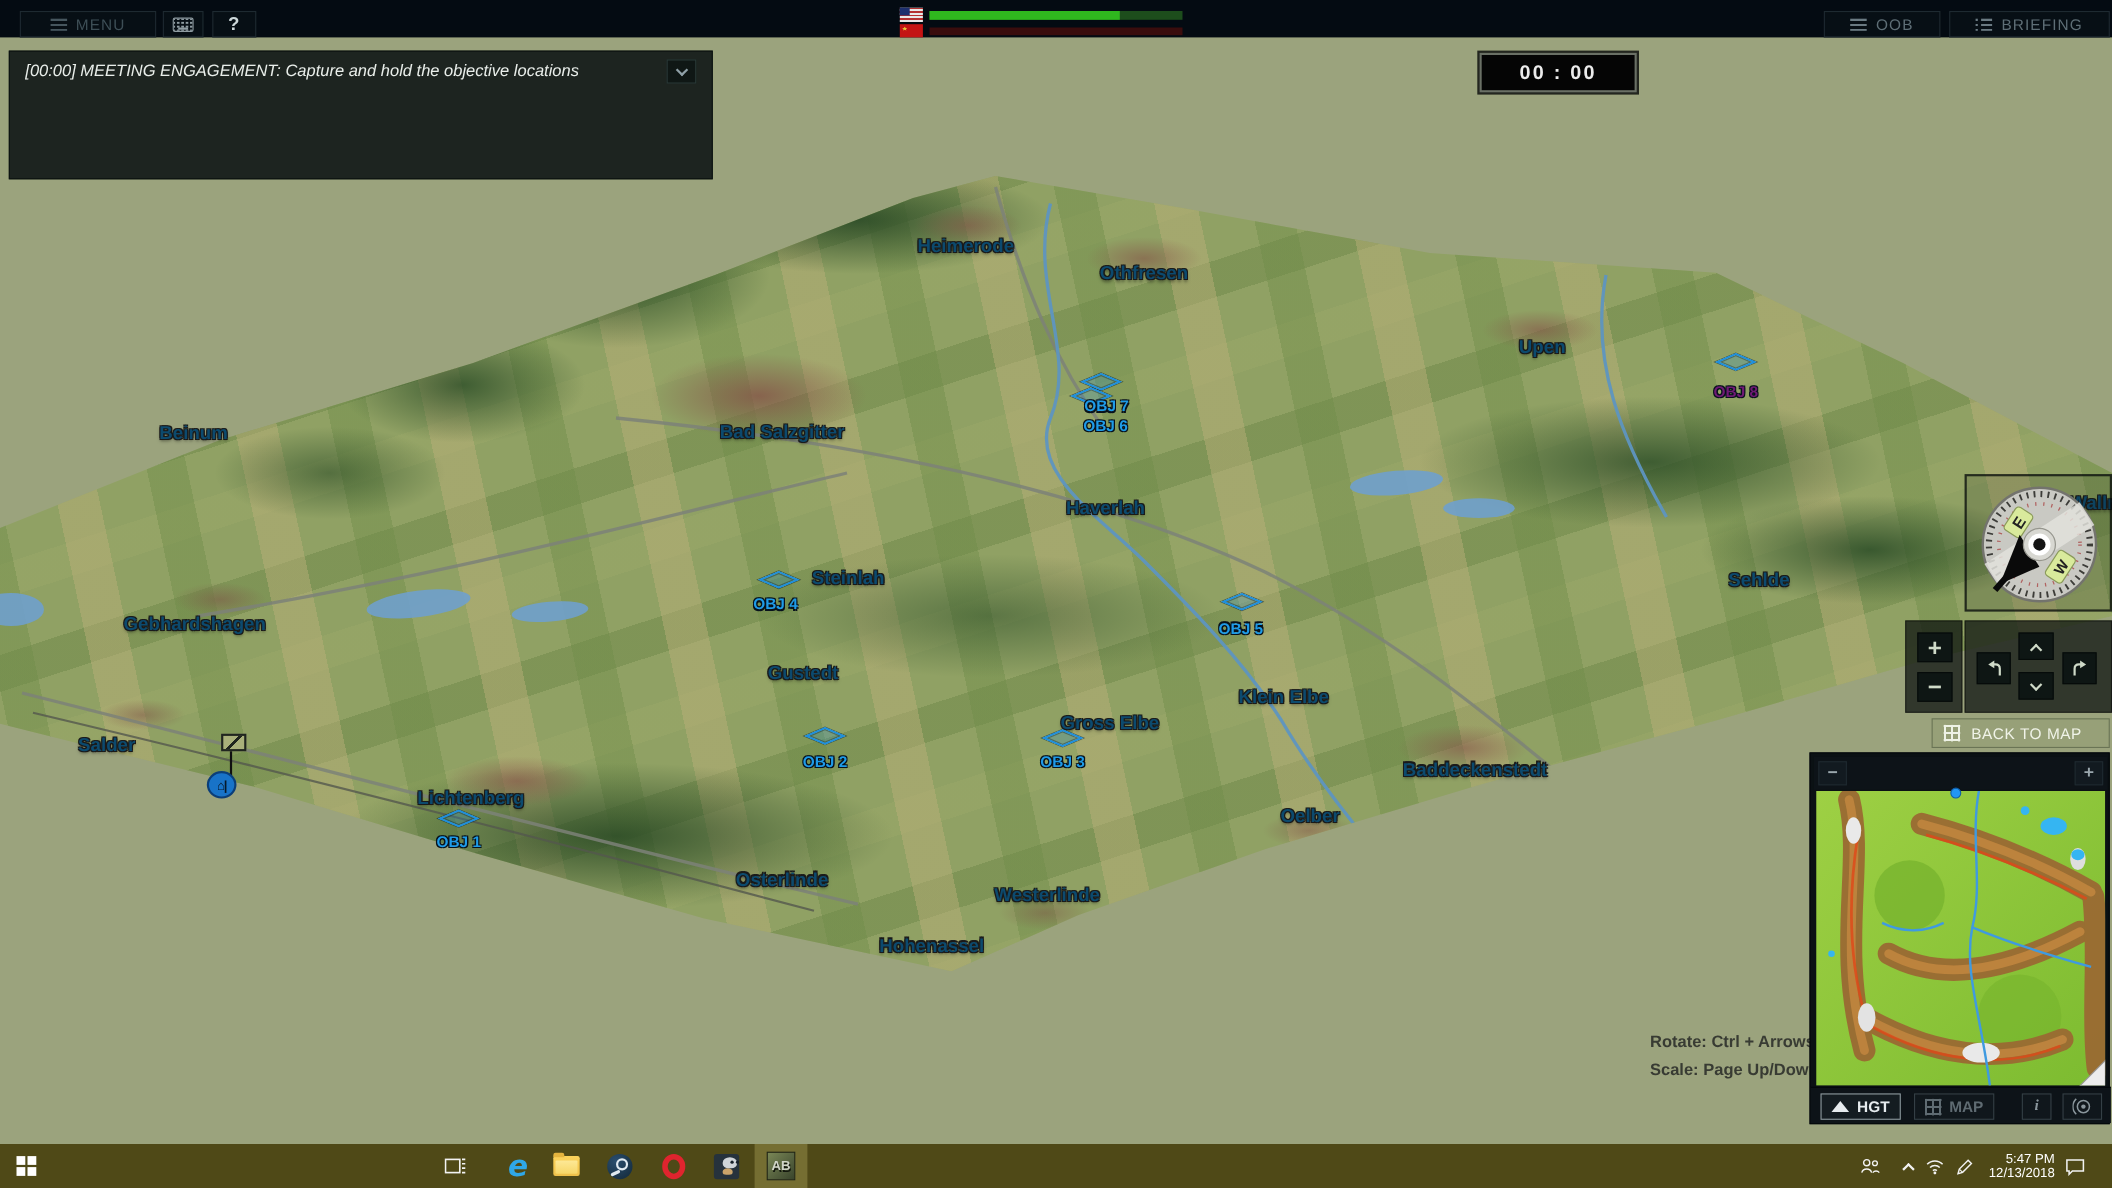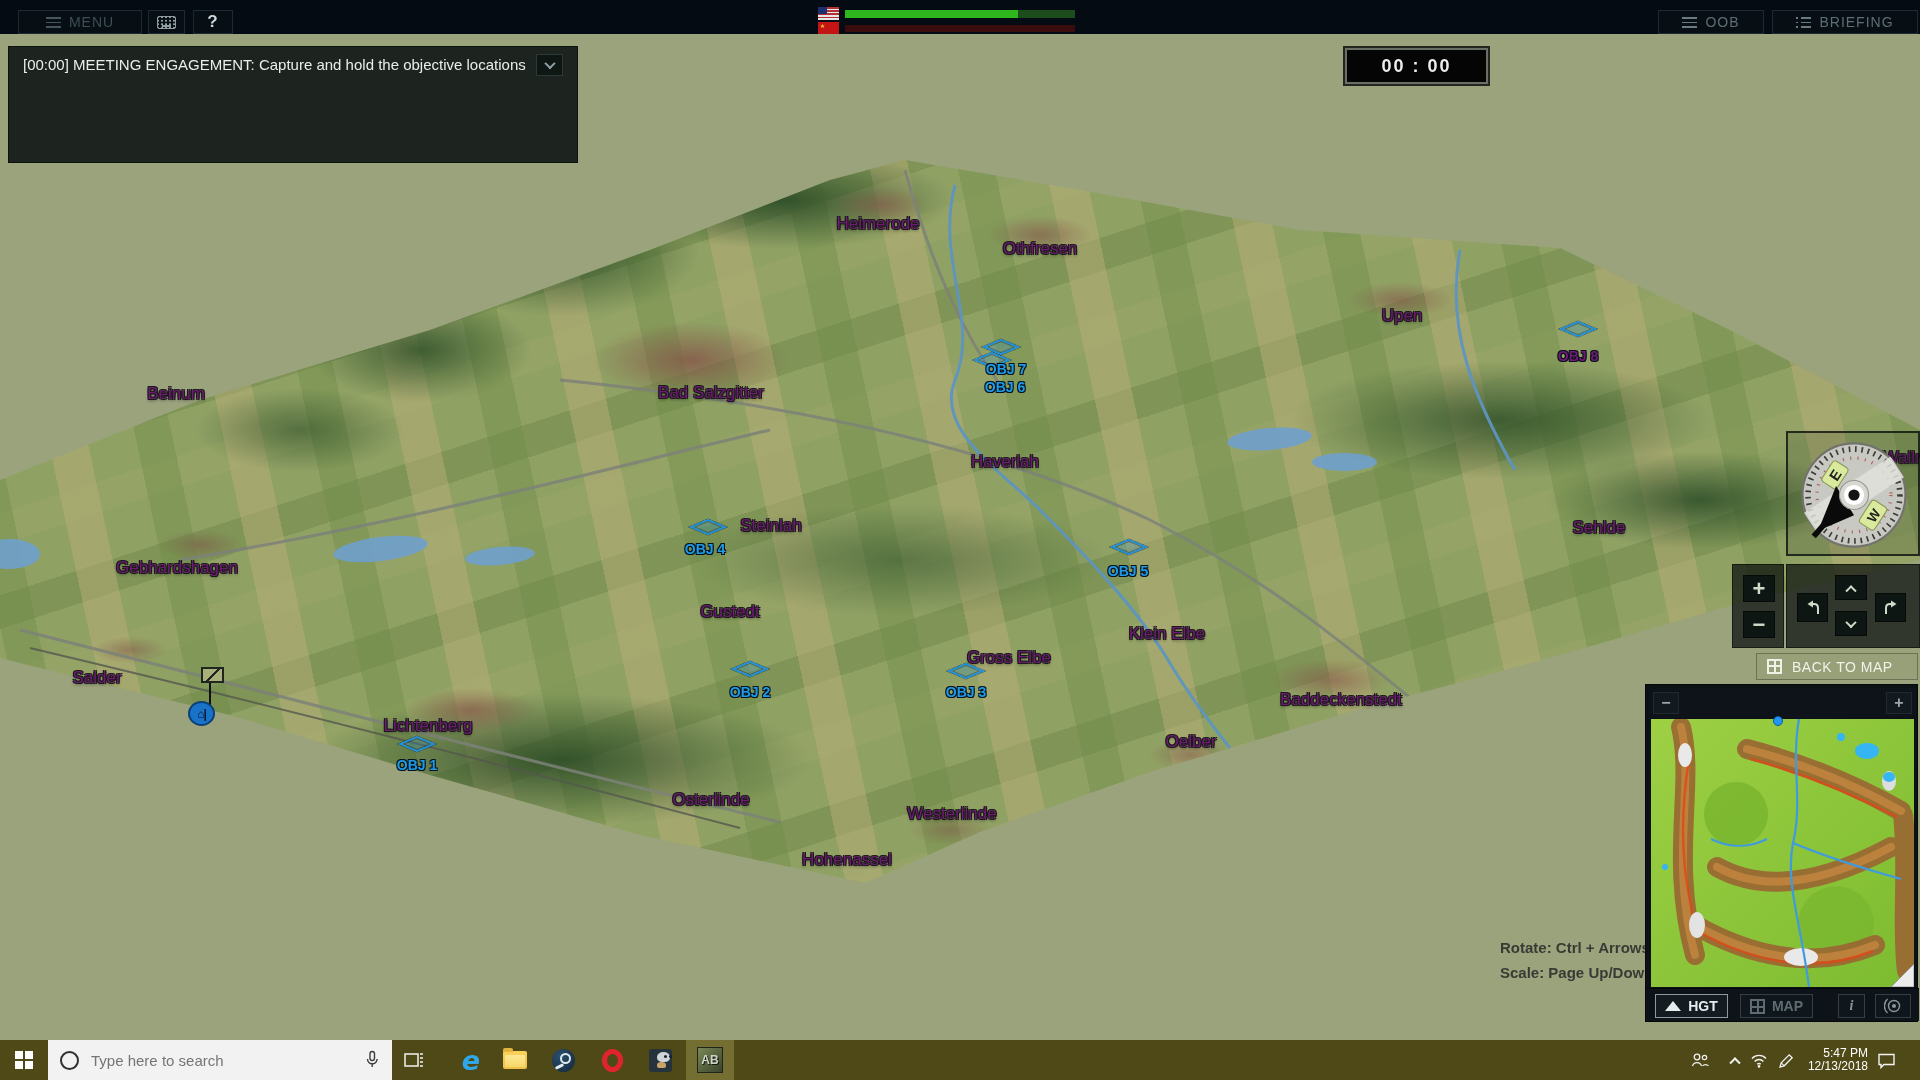--- a/index.html
+++ b/index.html
@@ -62,39 +62,39 @@
       radial-gradient(ellipse 280px 75px at 1200px 806px, rgba(40,72,36,.8), transparent 70%),
       repeating-linear-gradient(78deg, rgba(188,176,122,.45) 0 38px, rgba(188,176,122,0) 38px 86px, rgba(110,140,72,.42) 86px 122px, rgba(110,140,72,0) 122px 172px),
       repeating-linear-gradient(-18deg, rgba(158,170,106,.35) 0 30px, rgba(158,170,106,0) 30px 72px, rgba(92,122,58,.32) 72px 104px, rgba(92,122,58,0) 104px 152px),
       linear-gradient(#90a164,#90a164);
   }
   .terrain-svg { position:absolute; left:0; top:0; pointer-events:none;
     clip-path:polygon(0 446px,200px 366px,430px 296px,650px 216px,830px 146px,905px 126px,1080px 156px,1300px 196px,1560px 214px,1730px 296px,1920px 396px,1920px 526px,1750px 566px,1560px 621px,1350px 678px,1150px 738px,980px 798px,865px 849px,640px 801px,430px 741px,230px 681px,80px 644px,0 624px); }
   .lake { position:absolute; background:#6fa0cc; border-radius:50%; opacity:.9; }
 
   .labels-layer { position:absolute; left:0; top:0; width:1920px; height:1080px; pointer-events:none; z-index:20; }
-  .town-label { position:absolute; transform:translate(-50%,-50%); white-space:nowrap; color:#701a75; font-size:17px; font-weight:normal;
+  .town-label { position:absolute; transform:translate(-50%,-50%); white-space:nowrap; color:#0c4a6e; font-size:17px; font-weight:bold;
     text-shadow:-1px -1px 0 #1a1a1a,1px -1px 0 #1a1a1a,-1px 1px 0 #1a1a1a,1px 1px 0 #1a1a1a,0 2px 3px rgba(0,0,0,.5); }
   .obj-label { position:absolute; transform:translate(-50%,-50%); white-space:nowrap; color:#1e9be8; font-size:14px; font-weight:bold;
     text-shadow:-1px -1px 0 #08121c,1px -1px 0 #08121c,-1px 1px 0 #08121c,1px 1px 0 #08121c; }
   .obj-marker { position:absolute; width:27px; height:27px; border:3px solid #1d8fe0; background:rgba(29,143,224,.22);
     transform:translate(-50%,-50%) scaleY(.42) rotate(45deg); box-shadow:0 0 0 1px rgba(5,20,35,.5), inset 0 0 0 2px rgba(5,20,35,.35); }
 
   .unit-flag { position:absolute; left:201px; top:667px; width:23px; height:16px; background:#a9b07a; border:2px solid #20251f; z-index:21;
     background-image:linear-gradient(135deg, transparent 46%, #20251f 46% 56%, transparent 56%); }
   .unit-pole { position:absolute; left:209px; top:683px; width:2px; height:25px; background:#101010; z-index:21; }
   .unit-circle { position:absolute; left:188px; top:701px; width:27px; height:25px; border-radius:50%; background:#1873c8; border:2px solid #0b3e78; z-index:21;
     display:flex; align-items:center; justify-content:center; color:#06182a; font-size:12px; font-weight:bold; }
   .unit-circle::after { content:"⌂|"; letter-spacing:-1px; }
 
   .map-help { position:absolute; left:1500px; width:220px; color:#383b33; font-size:15px; font-weight:bold; z-index:22; }
 
   
   .panel { position:absolute; background:rgba(22,29,27,.95); border:1px solid #0c1210; z-index:40; }
-  .msg-panel { left:8px; top:46px; width:570px; height:117px; }
+  .msg-panel { left:8px; top:46px; width:640px; height:117px;font-style:italic; }
   .msg-text { position:absolute; left:14px; top:9px; color:#e9eeea; font-size:15px; }
   .small-chev-btn { position:absolute; width:27px; height:22px; background:#0f1715; border:1px solid #2a3a38; display:flex; align-items:center; justify-content:center; cursor:pointer; }
   .msg-panel .small-chev-btn { right:14px; top:7px; }
   .chev { display:inline-block; width:8px; height:8px; border-right:2px solid #8fa0a8; border-bottom:2px solid #8fa0a8; transform:rotate(45deg) translate(-1px,-1px); }
   .chev-up { transform:rotate(-135deg) translate(-2px,-2px); }
 
   .timer-box { position:absolute; left:1345px; top:48px; width:143px; height:36px; background:#050505; border:2px solid #6a7065; box-shadow:0 0 0 2px #23261f; z-index:40;
     display:flex; align-items:center; justify-content:center; color:#ecemajc; color:#ececec; font-size:18px; font-weight:bold; letter-spacing:2px; }
 
   .weather-panel { left:1646px; top:45px; width:271px; height:97px; background:#0a0f11; border:2px solid #000; box-shadow:inset 0 0 0 1px #1c2428; }
@@ -424,29 +424,20 @@
 
   <div class="taskbar">
     <div class="tb-item win-logo">
       <span>
           <i></i>
           <i></i>
           <i></i>
           <i></i>
         </span>
     </div>
-    <div class="search-box">
-      <span class="cortana"></span>
-      <input type="text" placeholder="Type here to search" style="">
-      <svg class="mic-icon icon-svg" width="16" height="20" viewBox="0 0 16 20">
-        <rect x="6" y="1.5" width="4.5" height="9" rx="2.2" fill="none" stroke="#3c3c3c" stroke-width="1.4"></rect>
-        <path d="M3.5,9 a4.8,4.8 0 0 0 9.6,0" fill="none" stroke="#3c3c3c" stroke-width="1.4"></path>
-        <line x1="8.2" y1="14" x2="8.2" y2="17" stroke="#3c3c3c" stroke-width="1.4"></line>
-      </svg>
-    </div>
     <div class="tb-item taskview">
       <svg class="icon-svg" width="20" height="18" viewBox="0 0 20 18">
         <rect x="1" y="3" width="13" height="12" fill="none" stroke="#f2f2f2" stroke-width="1.5"></rect>
         <path d="M16,3 L19,3 M16,7 L19,7 M16,11 L19,11 M16,15 L19,15" stroke="#f2f2f2" stroke-width="1.5"></path>
       </svg>
     </div>
 
     <div class="tb-item app app-edge">e</div>
     <div class="tb-item app app-folder">
         <span class="folder-icon"></span>

